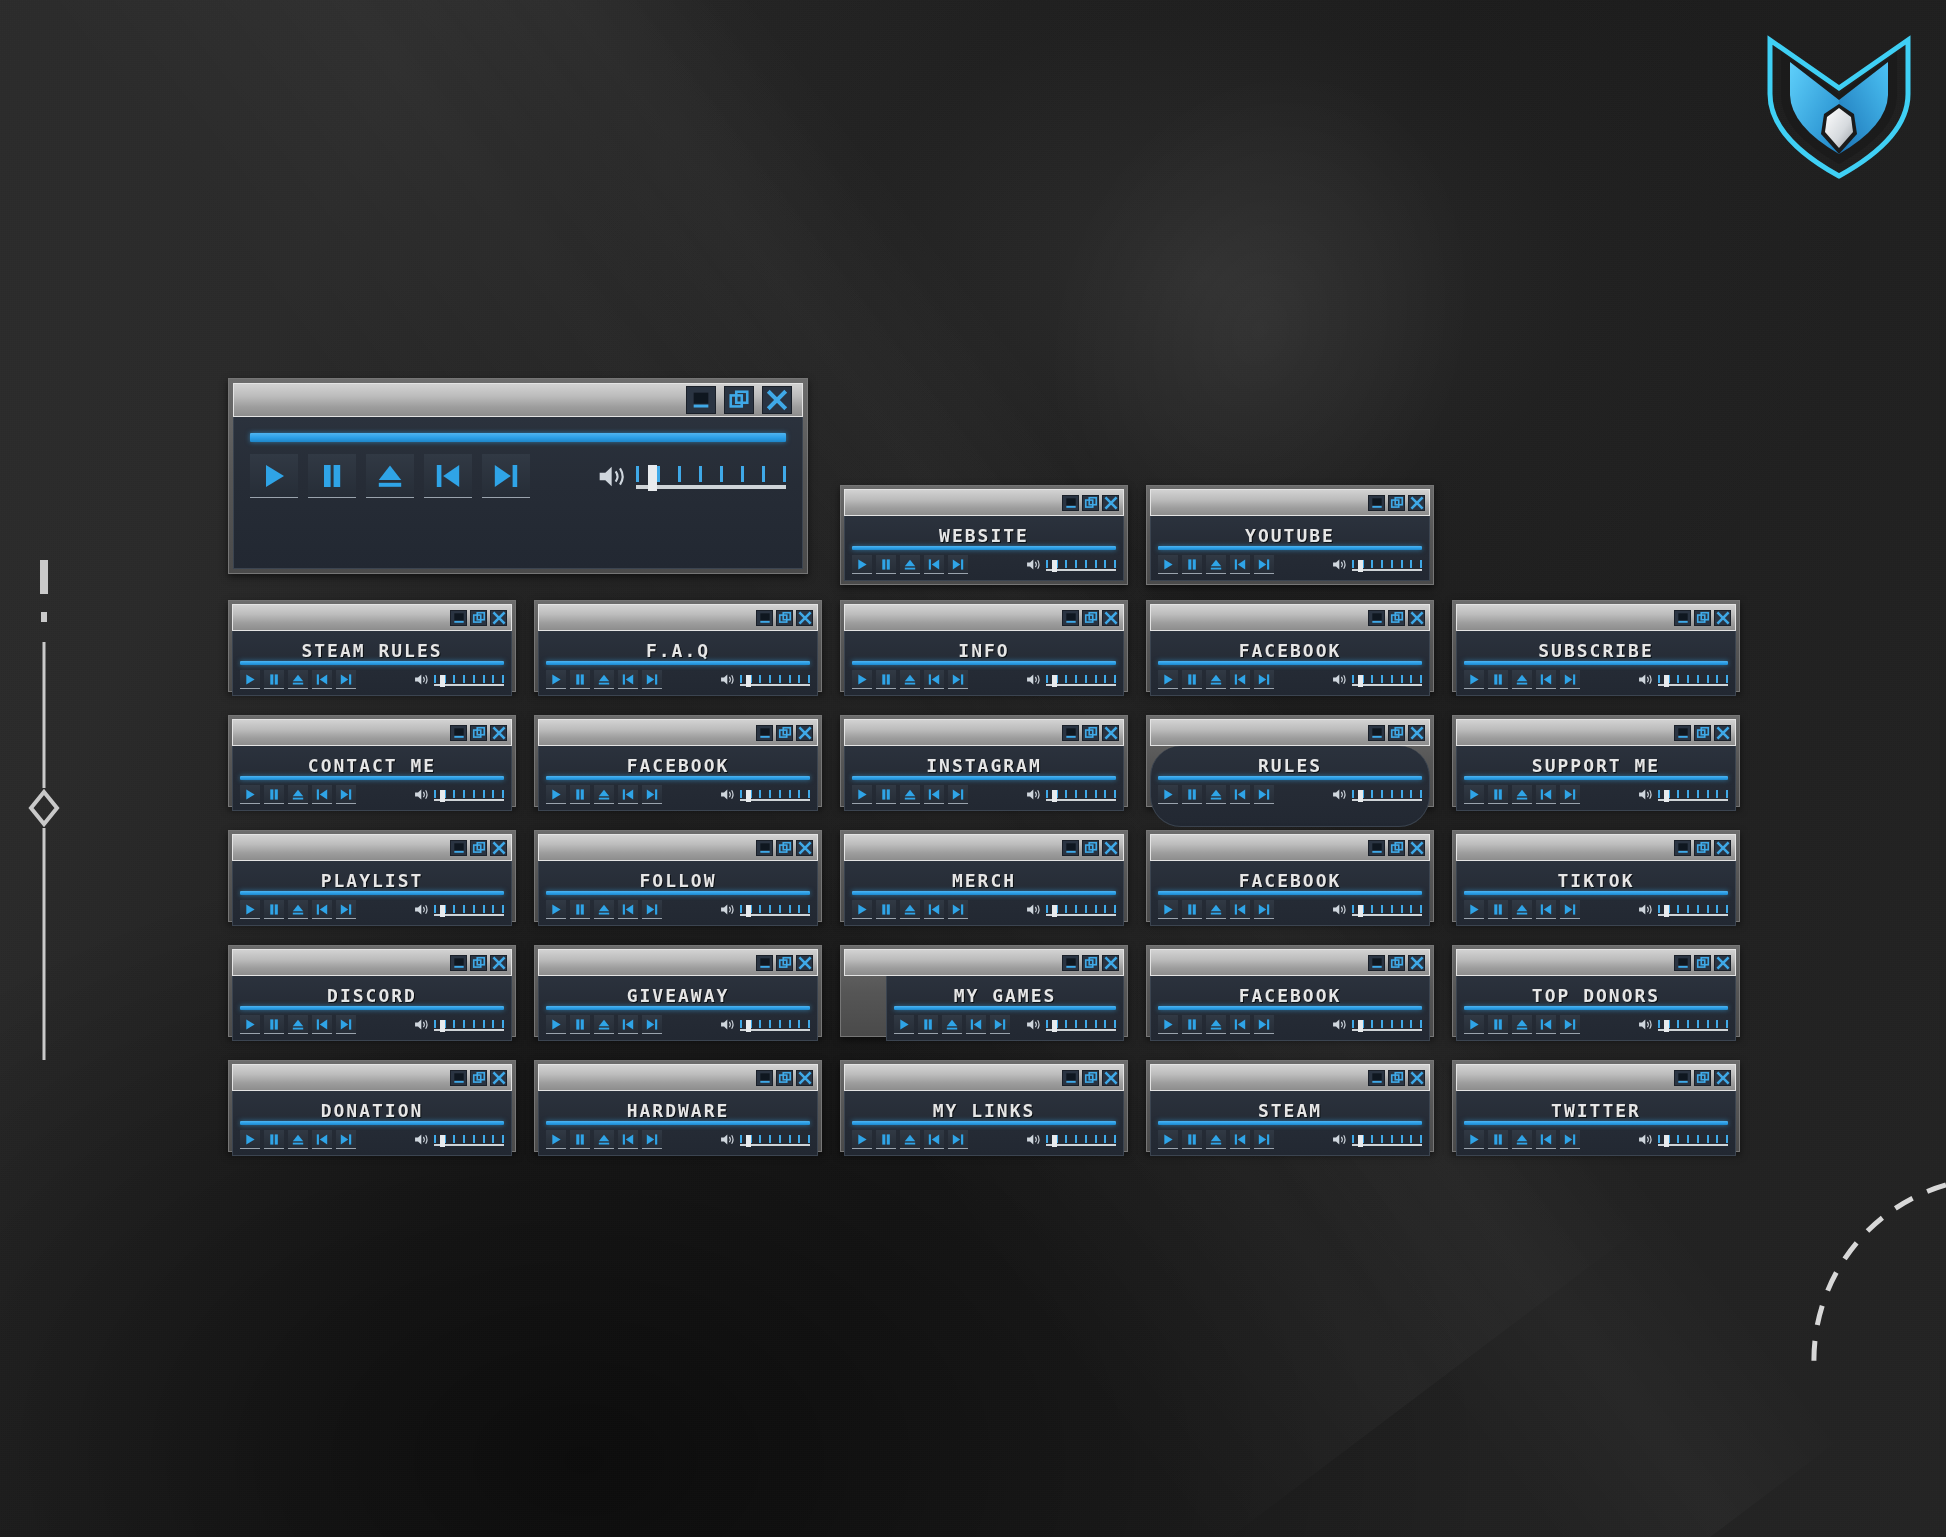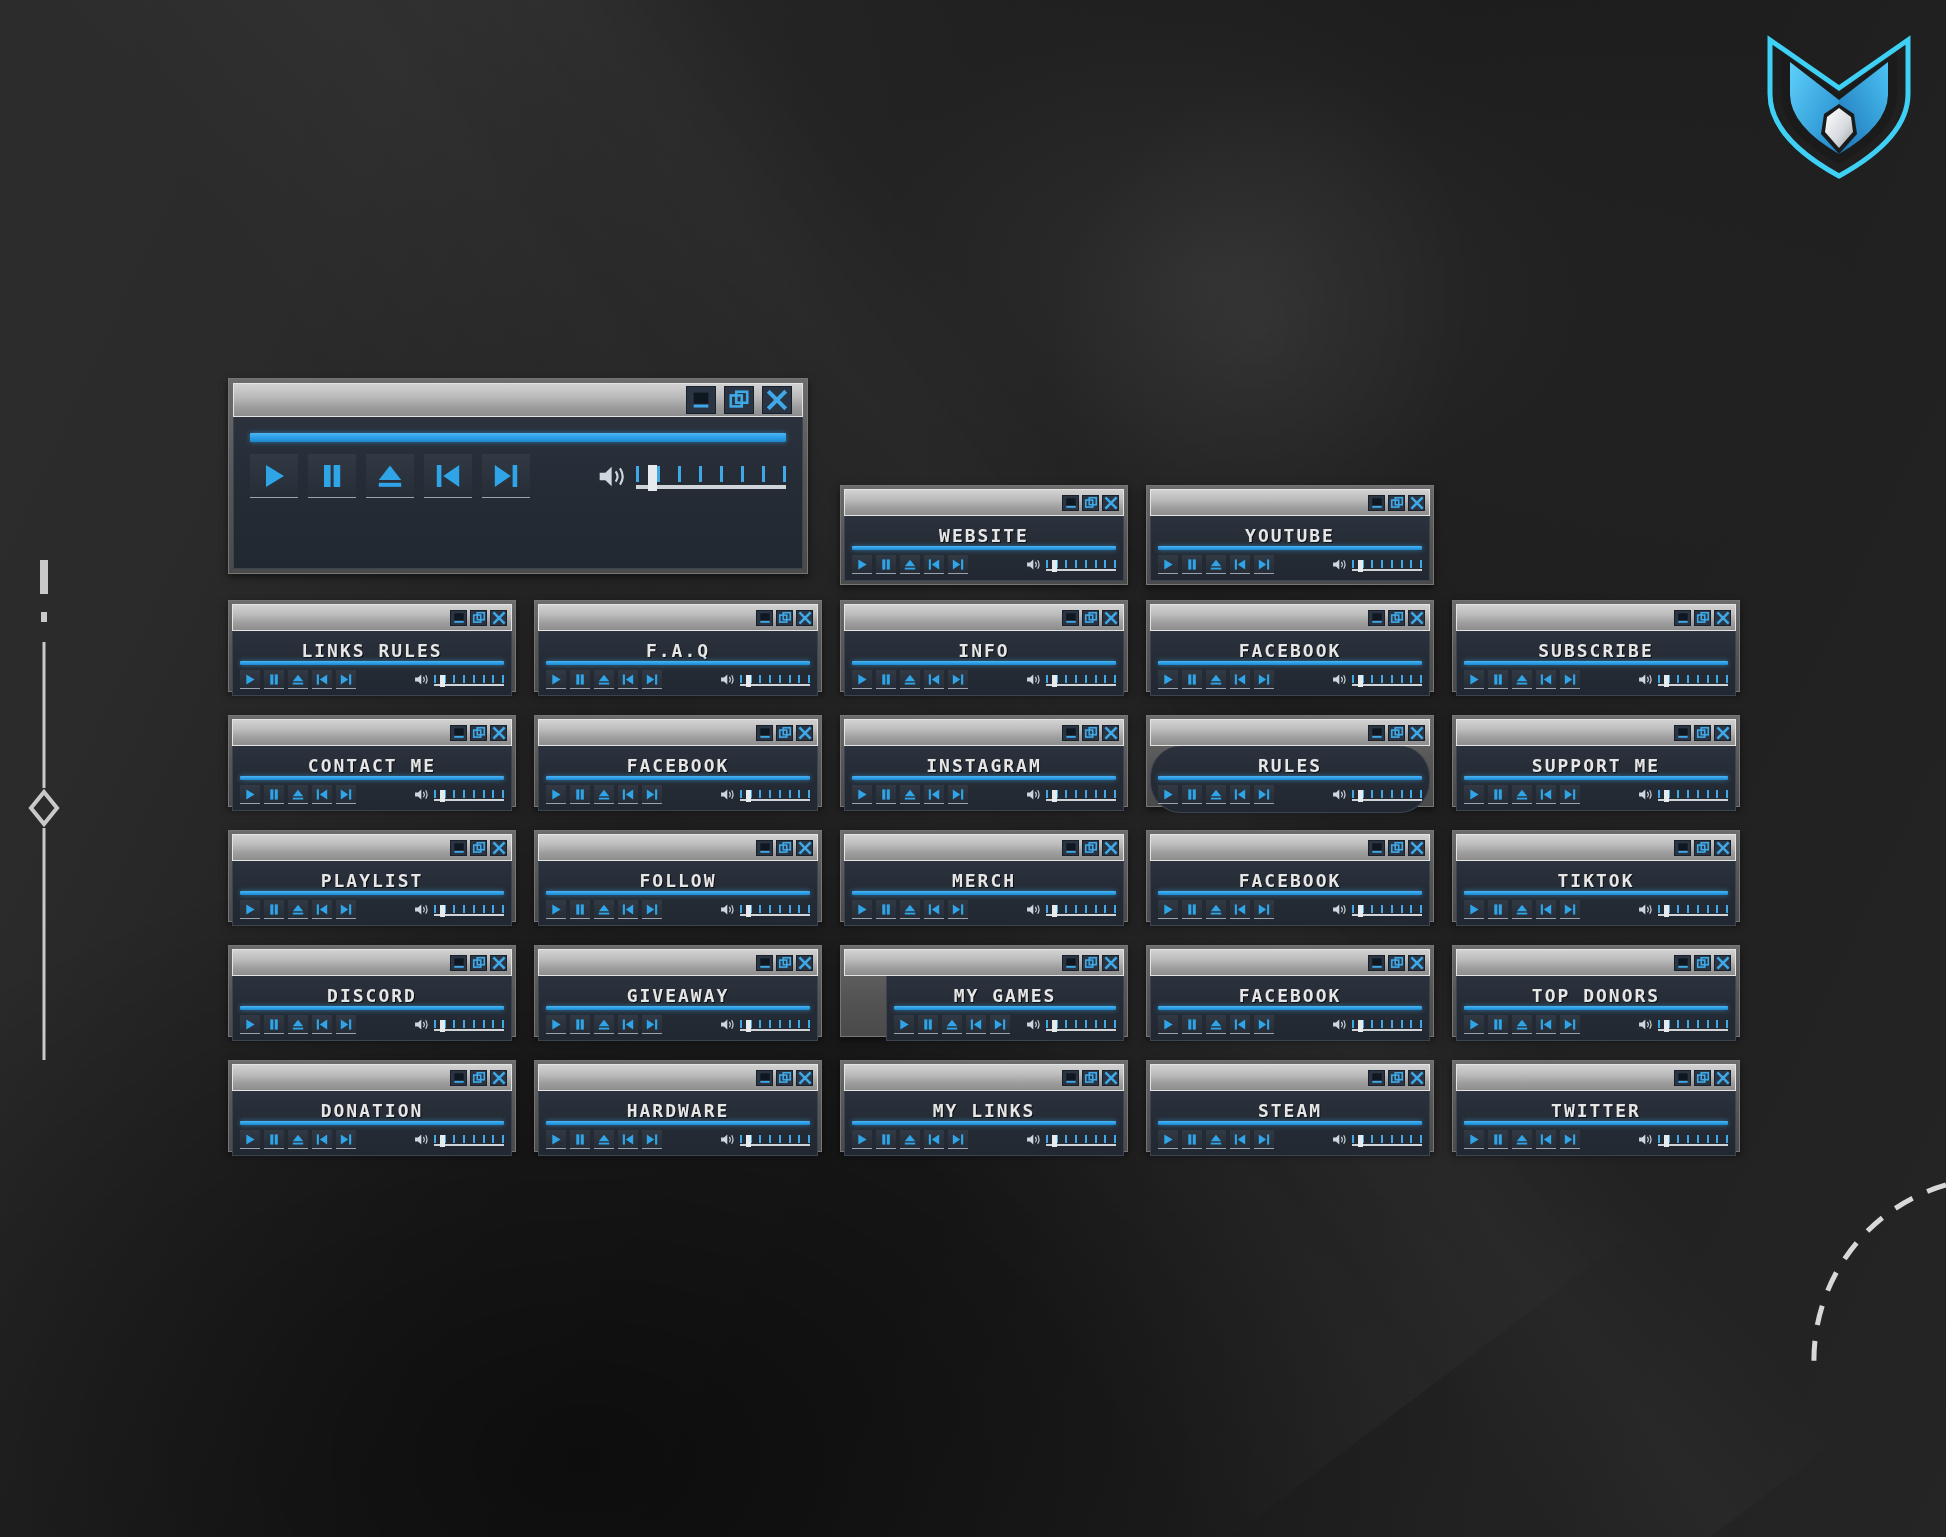--- a/index.html
+++ b/index.html
@@ -453,21 +453,21 @@
               </svg>
             </div>
             <div class="winbtn" style="width: 17px; height: 16px;">
               <svg width="14" height="14" viewBox="0 0 12 12">
                 <path d="M2 2 L10 10 M10 2 L2 10" stroke="#3fa9e8" stroke-width="2.2" stroke-linecap="square"></path>
               </svg>
             </div>
           </div>
         </div>
         <div class="body" style="padding: 7px 7px 6px;">
-          <div class="ptitle" style="font-size: 18px; letter-spacing: 2px; margin-top: 2px;">LINKS RULES</div>
+          <div class="ptitle" style="font-size: 18px; letter-spacing: 2px; margin-top: 2px;">STEAM RULES</div>
           <div>
             <div class="progress" style="height: 4px; margin-bottom: 5px;"></div>
             <div class="controls">
               <div class="btns" style="gap: 4px;">
                 <div class="ctlbtn" style="width: 20px; height: 19px;">
                   <svg width="16" height="13" viewBox="0 0 14 14">
                     <path d="M3 1.5 L12 7 L3 12.5 Z" fill="#2fa4e7"></path>
                   </svg>
                 </div>
                 <div class="ctlbtn" style="width: 20px; height: 19px;">
@@ -1140,21 +1140,21 @@
                 <rect x="4.5" y="1.5" width="6" height="6" fill="none" stroke="#3fa9e8" stroke-width="1.4"></rect>
               </svg>
             </div>
             <div class="winbtn" style="width: 17px; height: 16px;">
               <svg width="14" height="14" viewBox="0 0 12 12">
                 <path d="M2 2 L10 10 M10 2 L2 10" stroke="#3fa9e8" stroke-width="2.2" stroke-linecap="square"></path>
               </svg>
             </div>
           </div>
         </div>
-        <div class="body" style="padding: 7px 7px 8px; border-radius: 31px;">
+        <div class="body" style="padding: 7px 7px 22px; border-radius: 31px;">
           <div class="ptitle" style="font-size: 18px; letter-spacing: 2px; margin-top: 2px;">RULES</div>
           <div>
             <div class="progress" style="height: 4px; margin-bottom: 5px;"></div>
             <div class="controls">
               <div class="btns" style="gap: 4px;">
                 <div class="ctlbtn" style="width: 20px; height: 19px;">
                   <svg width="16" height="13" viewBox="0 0 14 14">
                     <path d="M3 1.5 L12 7 L3 12.5 Z" fill="#2fa4e7"></path>
                   </svg>
                 </div>

